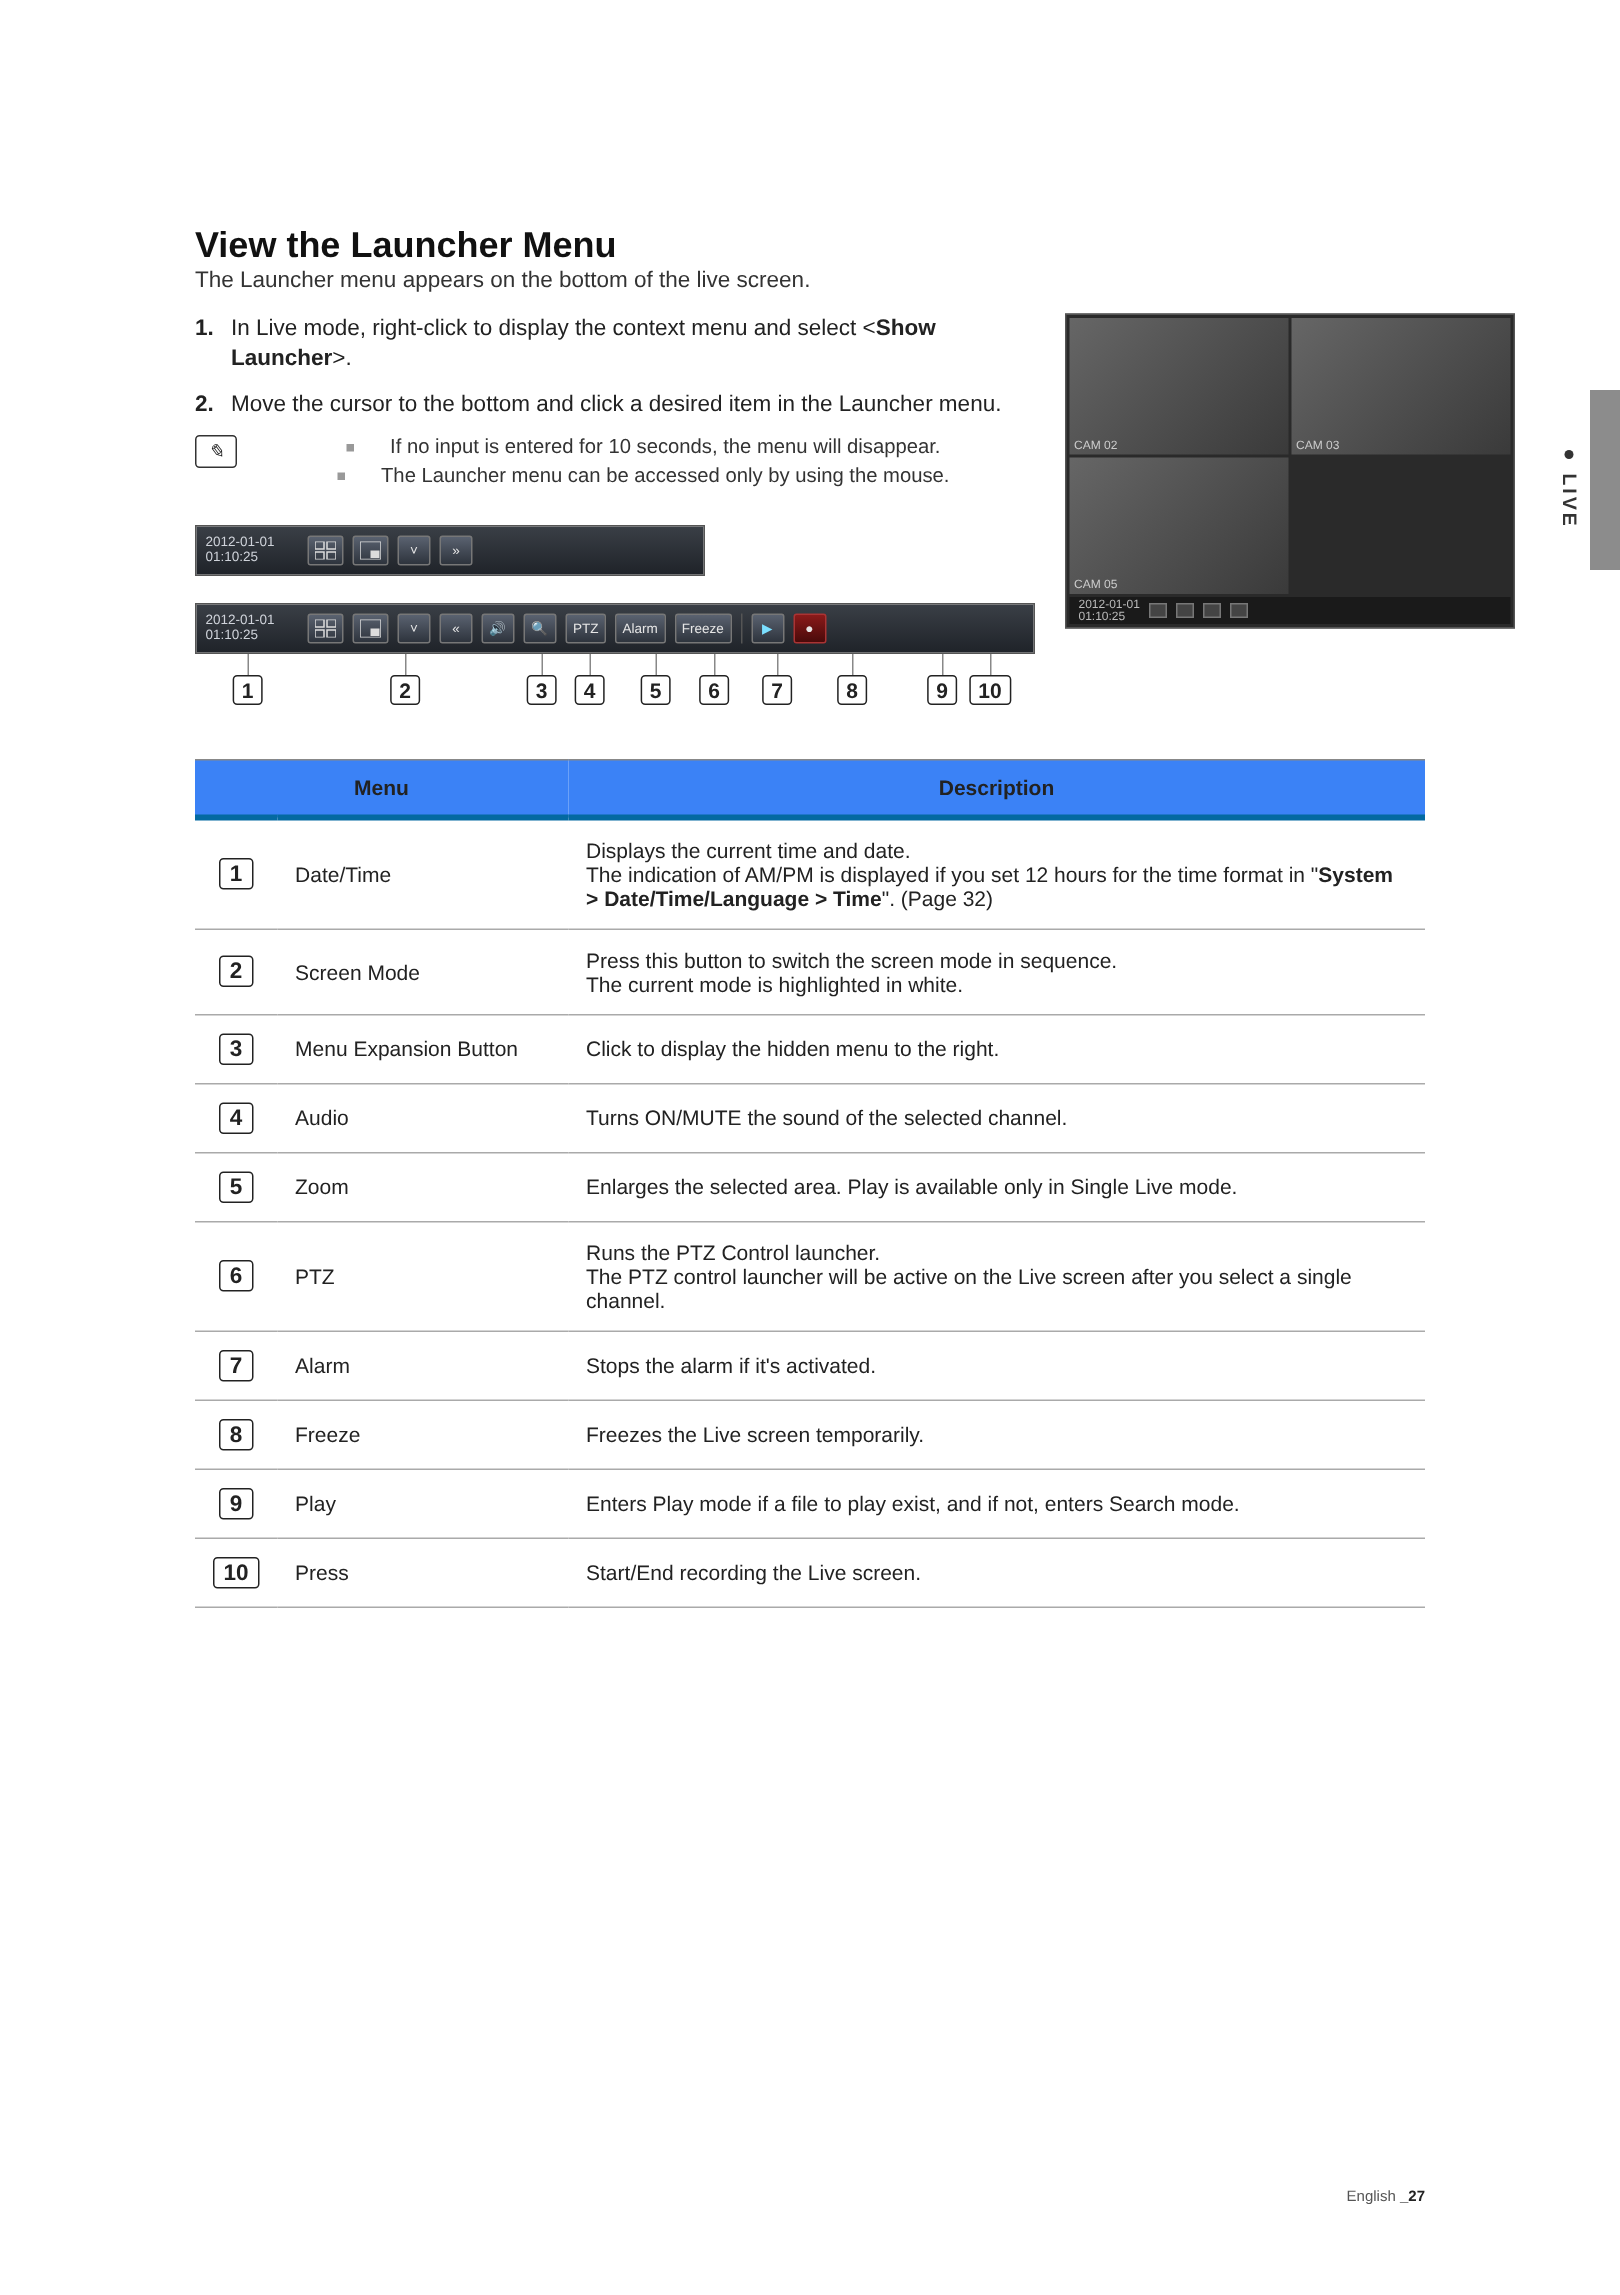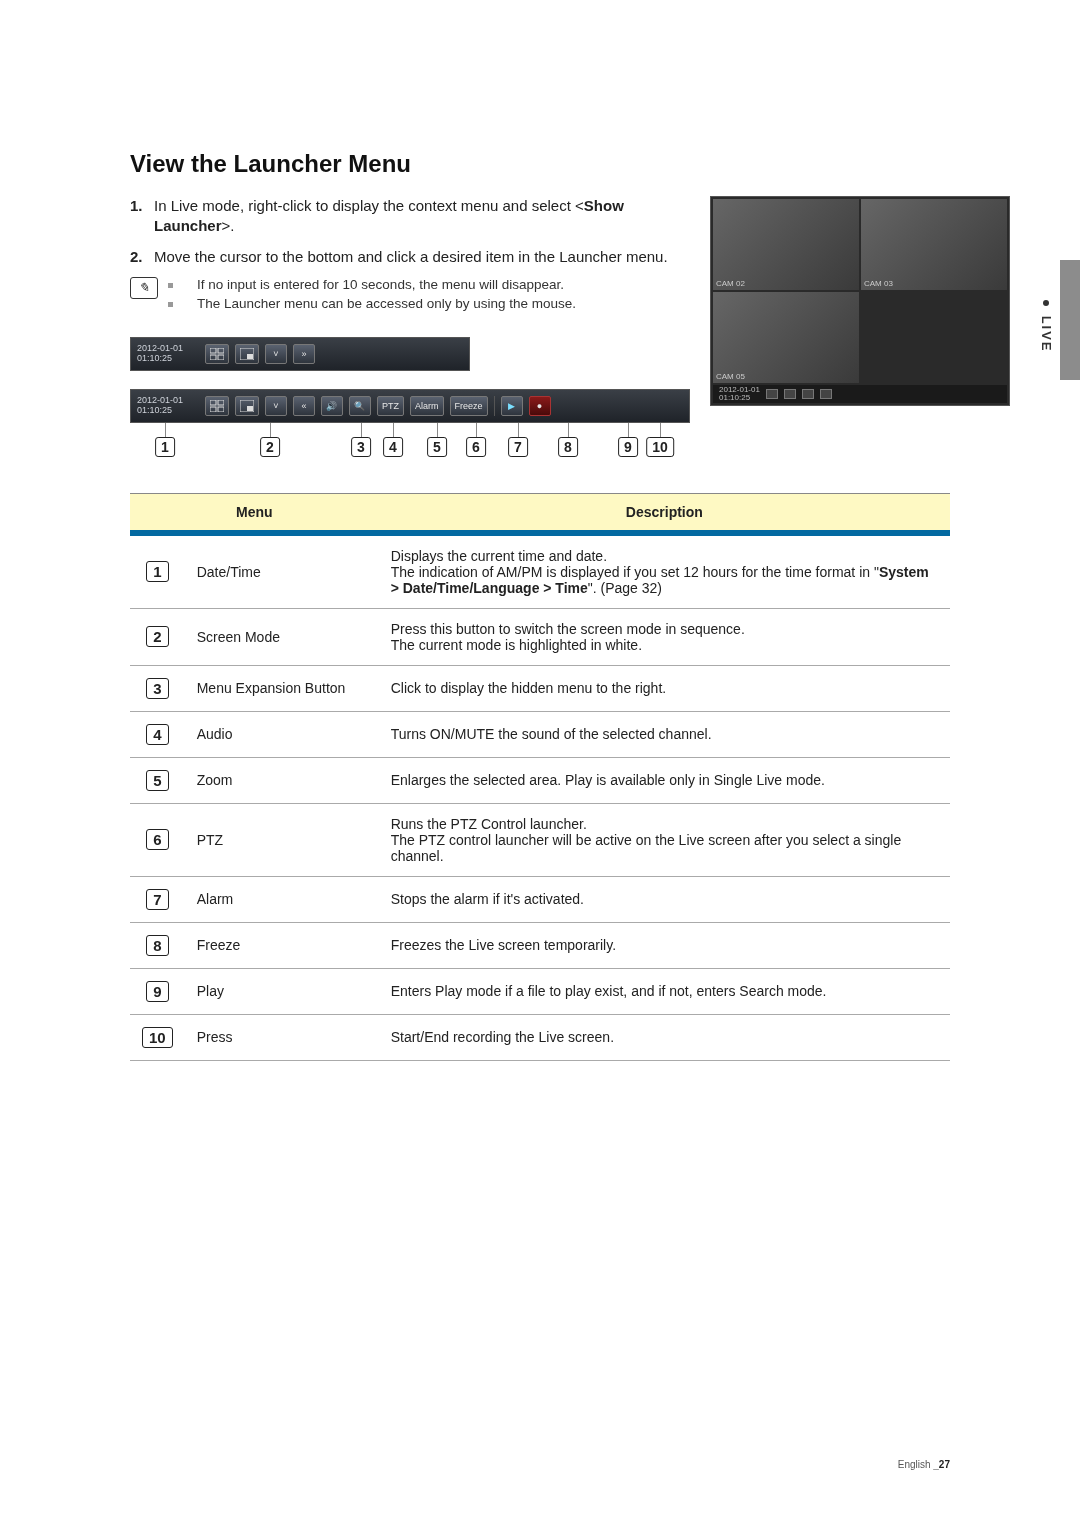--- a/index.html
+++ b/index.html
@@ -1,33 +1,33 @@
 <!DOCTYPE html>
 <html><head>
 <meta charset="utf-8">
 <style>
   * { box-sizing: border-box; margin: 0; padding: 0; }
   html, body { width: 1080px; height: 1530px; background: #fff; font-family: Arial, Helvetica, sans-serif; color: #222; }
   .page { position: relative; width: 1080px; height: 1530px; padding: 150px 130px 60px 130px; }
   .side-tab { position: absolute; right: 0; top: 260px; width: 20px; height: 120px; background: #8c8c8c; }
   .side-label { position: absolute; right: 26px; top: 300px; writing-mode: vertical-rl; font-size: 13px; letter-spacing: 2px; font-weight: bold; color: #333; }
   .side-label .dot { display:inline-block; width:6px; height:6px; background:#333; border-radius:50%; margin-bottom:4px; }
-  h2.title { font-size: 24px; font-weight: bold; margin-bottom: 18px; color:#111; }
+  h2.title { font-size: 24px; font-weight: bold; margin-bottom: 0; color:#111; }
   p.intro { font-size: 15px; margin-bottom: 14px; color:#333; }
   .cols { display:flex; gap:20px; }
   .leftcol { flex:1; }
   .rightcol { width:300px; }
   .ol-item { display:flex; gap:6px; font-size:15px; margin-bottom:10px; line-height:1.35; }
   .ol-item .num { font-weight:bold; min-width:18px; }
   .ol-item .body { flex:1; }
   .ol-item .bold { font-weight:bold; }
   .note-row { display:flex; align-items:flex-start; gap:10px; margin-top:10px; }
   .note-icon { width:28px; height:22px; border:1.5px solid #333; border-radius:3px; display:flex; align-items:center; justify-content:center; font-size:13px; font-style:italic; }
   .note-body { flex:1; font-size:13.5px; color:#333; }
-  .note-body .bullet { display:flex; gap:24px; margin-bottom:4px; }
+  .note-body .bullet { display:flex; gap:24px; margin-bottom:4px;justify-content:center; }
   .note-body .sq { width:5px; height:5px; background:#999; margin-top:6px; flex:none; }
 
   
   .cam-preview { width:300px; height:210px; background:#2a2a2a; border:1px solid #555; position:relative; display:grid; grid-template-columns:1fr 1fr; grid-template-rows:1fr 1fr auto; gap:2px; padding:2px; }
   .cam-cell { background:linear-gradient(135deg,#666,#3a3a3a); position:relative; font-size:8px; color:#ccc; }
   .cam-cell .lbl { position:absolute; bottom:2px; left:3px; }
   .cam-overlay { position:absolute; top:6px; right:10px; font-size:8px; color:#eee; background:rgba(0,0,0,.4); padding:1px 3px; }
   .cam-bottom { grid-column:1/3; height:18px; background:#1a1a1a; display:flex; align-items:center; padding:0 6px; gap:6px; }
   .cam-bottom .dt { color:#bbb; font-size:8px; line-height:1; }
   .cam-bottom .mini { width:12px; height:10px; background:#444; border:1px solid #777; }
@@ -41,21 +41,21 @@
   .lb-btn.play { color:#7bdfff; }
   .lb-sep { width:1px; height:20px; background:#555; }
 
   
   .callout-row { position:relative; width:560px; height:40px; margin-top:0; }
   .callout-row .tick { position:absolute; top:0; width:1px; height:14px; background:#888; }
   .callout { position:absolute; top:14px; transform:translateX(-50%); border:1.5px solid #222; border-radius:3px; padding:1px 5px; font-weight:bold; font-size:14px; background:#fff; }
 
   
   table.desc { width:100%; border-collapse:collapse; margin-top:30px; font-size:14px; }
-  table.desc thead th { background:#fef9c3; font-weight:bold; padding:10px 12px; border-top:1px solid #888; border-bottom:6px solid #0369a1; text-align:center;margin-top:16px; }
+  table.desc thead th { background:#3b82f6; font-weight:bold; padding:10px 12px; border-top:1px solid #888; border-bottom:4px solid #0369a1; text-align:center;margin-top:16px; }
   table.desc thead th.menu-h { width:240px; }
   table.desc tbody td { padding:12px 12px; border-bottom:1px solid #aaa; vertical-align:middle; }
   table.desc tbody td.numcell { width:46px; text-align:center; }
   table.desc tbody td.namecell { width:194px; font-weight:normal; }
   .numbox { display:inline-block; border:1.5px solid #222; border-radius:3px; padding:1px 6px; font-weight:bold; font-size:15px; min-width:20px; text-align:center; background:#fff; }
   .desc-body .bold { font-weight:bold; }
 
   .footer { position:absolute; bottom:60px; right:130px; font-size:10px; color:#555;margin-left:40px; }
   .footer .pg { font-weight:bold; color:#222; }
 </style>
@@ -63,20 +63,21 @@
 <body>
 
 <div class="page">
   <div class="side-tab"></div>
   <div class="side-label">
     <span class="dot"></span>
     <span>LIVE</span>
   </div>
 
   <h2 class="title">View the Launcher Menu</h2>
+  <p class="intro">The Launcher menu appears on the bottom of the live screen.</p>
 
   <div class="cols">
     <div class="leftcol">
       <div class="ol-item">
         <div class="num">1.</div>
         <div class="body">
           <span>In Live mode, right-click to display the context menu and select &lt;</span><span class="bold">Show Launcher</span><span>&gt;.</span>
         </div>
       </div>
       <div class="ol-item">

